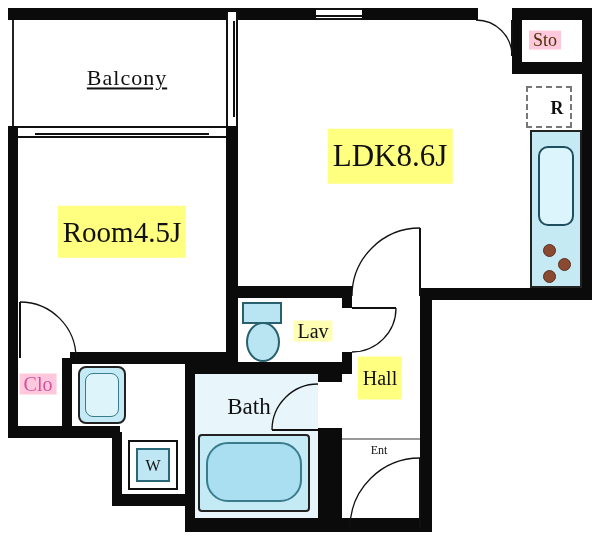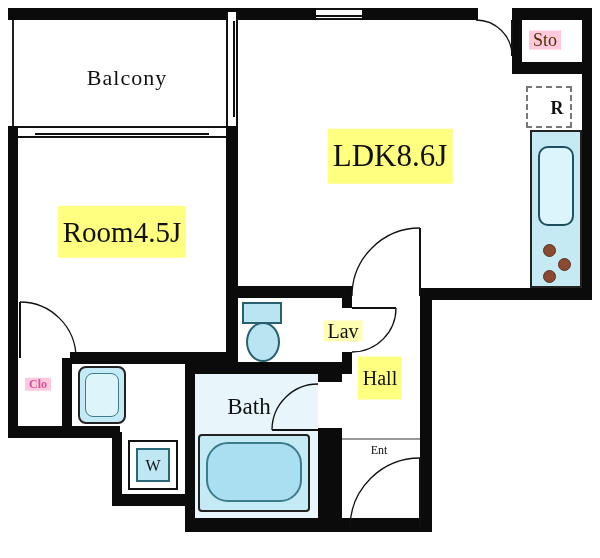--- a/index.html
+++ b/index.html
@@ -91,24 +91,24 @@
       <path stroke-width="1.3" d="M420 228 A68 68 0 0 0 352 296"></path>
       <path stroke-width="2" d="M352 308 L396 308"></path>
       <path stroke-width="1.3" d="M396 308 A44 44 0 0 1 352 352"></path>
       <path stroke-width="2" d="M318 430 L272 430"></path>
       <path stroke-width="1.3" d="M272 430 A46 46 0 0 1 318 384"></path>
       <path stroke-width="2" d="M420 528 L420 458"></path>
       <path stroke-width="1.3" d="M420 458 A70 70 0 0 0 350 528"></path>
     </g>
   </svg>
 
-  <div class="lbl" style="left:127px;top:78px;font-size:22px;letter-spacing:1px;">Balcony</div>
+  <div class="lbl" style="left:127px;top:78px;font-size:22px;letter-spacing:1px;text-decoration:underline;">Balcony</div>
   <div class="lbl hl-y" style="left:390px;top:156px;font-size:31px;">LDK8.6J</div>
   <div class="lbl hl-y" style="left:122px;top:232px;font-size:29px;text-align:right;">Room4.5J</div>
   <div class="lbl hl-p" style="left:545px;top:40px;font-size:18px;color:#4a3200;">Sto</div>
   <div class="lbl" style="left:557px;top:108px;font-size:18px;font-weight:bold;background:#fff;padding:0 2px;">R</div>
-  <div class="lbl hl-y2" style="left:313px;top:331px;font-size:20px;margin-left:30px;">Lav</div>
+  <div class="lbl hl-y2" style="left:313px;top:331px;font-size:20px;">Lav</div>
   <div class="lbl hl-y" style="left:380px;top:378px;font-size:20px;">Hall</div>
   <div class="lbl" style="left:379px;top:450px;font-size:12px;">Ent</div>
   <div class="lbl" style="left:249px;top:407px;font-size:23px;">Bath</div>
-  <div class="lbl hl-p" style="left:38px;top:384px;font-size:12px;color:#d4519e;font-weight:bold;">Clo</div>
+  <div class="lbl hl-p" style="left:38px;top:384px;font-size:20px;color:#d4519e;">Clo</div>
 
 </div>
 
 </body></html>

